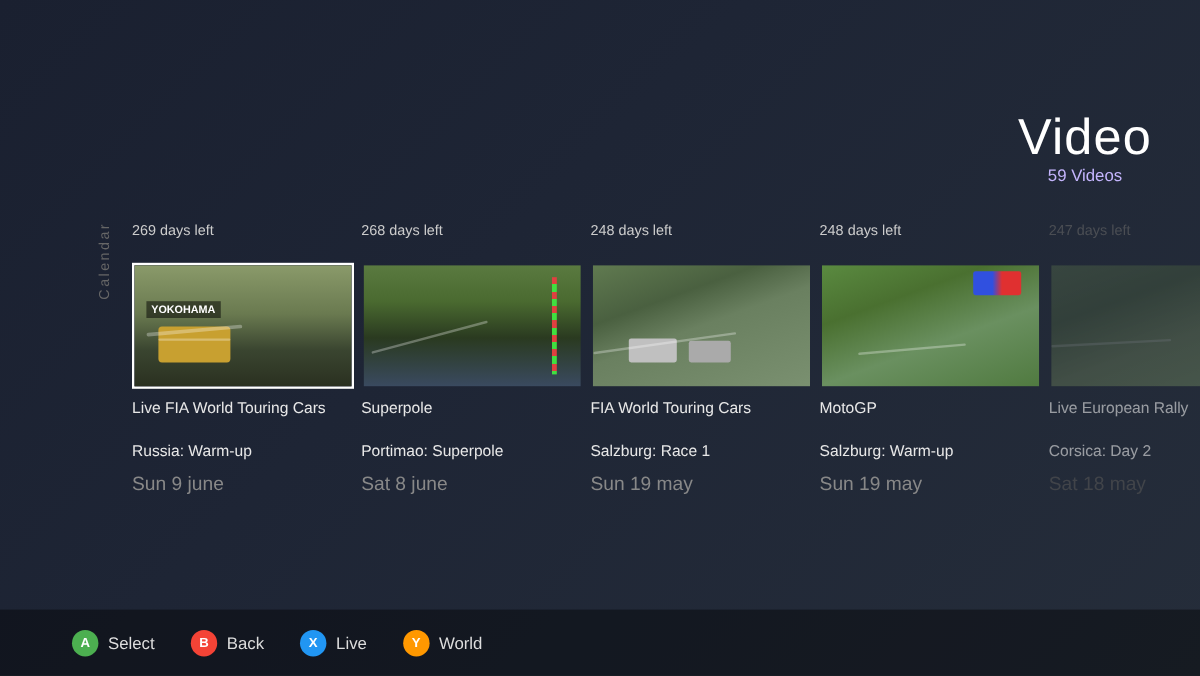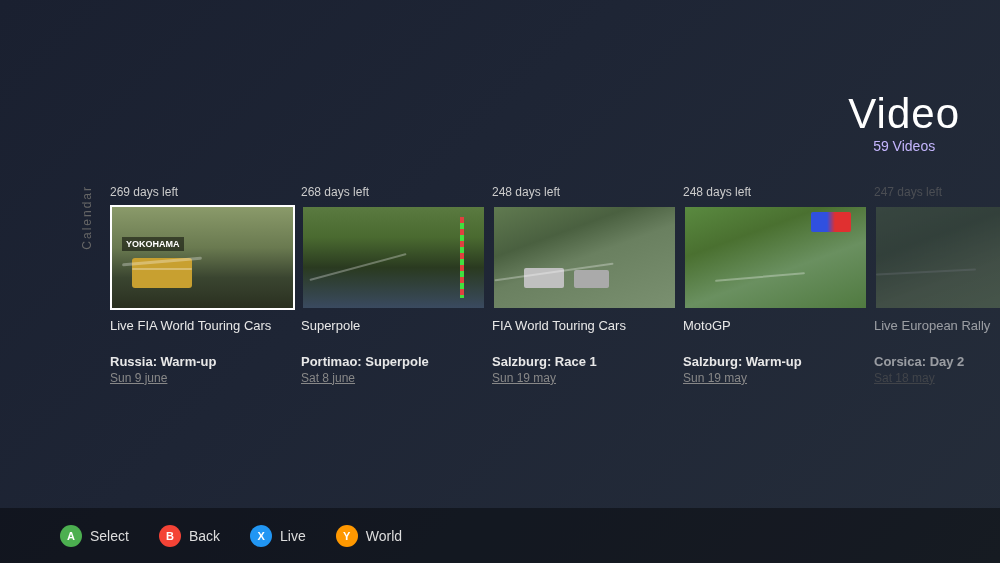--- a/index.html
+++ b/index.html
@@ -83,21 +83,21 @@
       cursor: pointer;
     }
 
     .video-card.active {
       
     }
 
     .days-left {
       font-size: 12px;
       color: #ccc;
-      margin-bottom: 6px;
+      margin-bottom: 20px;
       font-weight: 300;
     }
 
     .days-left.dimmed {
       color: #666;
     }
 
     
     .thumbnail {
       width: 185px;
@@ -235,29 +235,29 @@
     .card-title {
       font-size: 13px;
       font-weight: 400;
       color: #e8e8e8;
       line-height: 1.3;
       margin-bottom: 19px;
     }
 
     .card-subtitle {
       font-size: 13px;
-      font-weight: 700;
+      font-weight: 400;
       color: #e8e8e8;
       line-height: 1.3;
     }
 
     .card-date {
-      font-size: 12px;
+      font-size: 16px;
       color: #888;
-      text-decoration: underline;
+      margin-top: 10px;
     }
 
     .card-date.dimmed {
       color: #555;
     }
 
     
     .controls-bar {
       position: absolute;
       bottom: 0;

